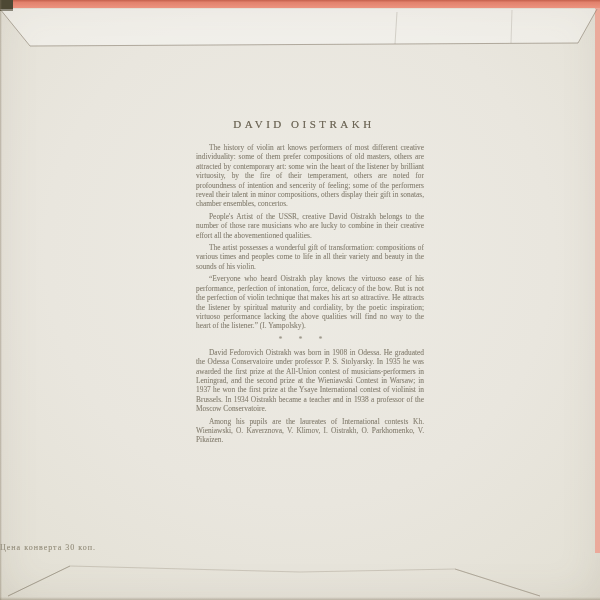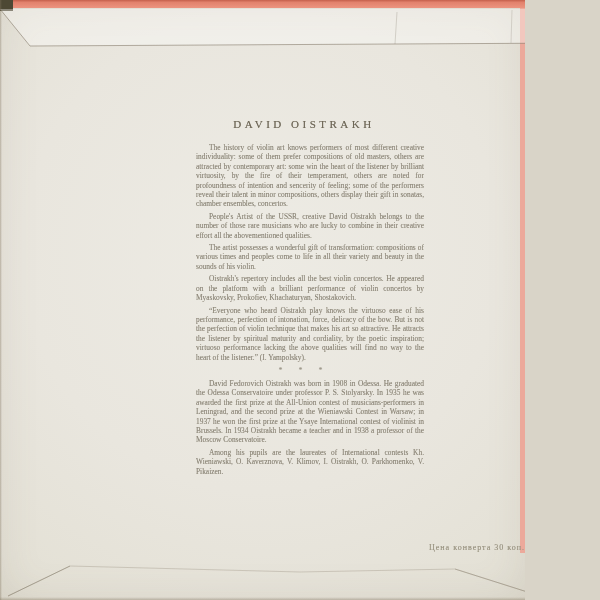--- a/index.html
+++ b/index.html
@@ -5,21 +5,21 @@
   html, body {
     margin: 0;
     padding: 0;
     width: 600px;
     height: 600px;
     background: #d9d4c8;
     font-family: "Liberation Serif", serif;
   }
   .sleeve {
     position: relative;
-    width: 525px;
+    width: 600px;
     height: 600px;
     overflow: hidden;
     background:
       radial-gradient(circle at 50% 42%, #edebe4 0%, #e9e6de 55%, #e4e1d6 90%, #e0ddd1 100%);
     box-shadow: inset 0 0 40px rgba(120,110,90,0.12);
   }
   
   .edge-left {
     position: absolute; left: 0; top: 0; bottom: 0; width: 2px;
     background: linear-gradient(to right, rgba(130,118,96,0.45), rgba(130,118,96,0));
@@ -79,21 +79,21 @@
     font-size: 8px;
     letter-spacing: 7px;
     margin: 4px 0 4px 0;
     color: #8d8779;
   }
   .price-note {
     position: absolute;
     top: 543px;
     left: 0;
     width: 100%;
-    text-align: right;
+    text-align: left;
     font-size: 8px;
     letter-spacing: 1px;
     color: #97917f;
     text-shadow: 0 0 0.5px rgba(151,145,127,0.5);
   }
 </style>
 </head>
 <body>
 
 <div class="sleeve">
@@ -115,21 +115,20 @@
 
     <line x1="397" y1="12" x2="395" y2="44" stroke="rgba(120,110,95,0.25)" stroke-width="1"></line>
     <line x1="512" y1="10" x2="511" y2="43" stroke="rgba(120,110,95,0.22)" stroke-width="1"></line>
   </svg>
 
   <div class="text-block">
     <h1 class="album-title">DAVID OISTRAKH</h1>
     <p class="liner-p">The history of violin art knows performers of most different creative individuality: some of them prefer compositions of old masters, others are attracted by contemporary art: some win the heart of the listener by brilliant virtuosity, by the fire of their temperament, others are noted for profoundness of intention and sencerity of feeling; some of the performers reveal their talent in minor compositions, others display their gift in sonatas, chamber ensembles, concertos.</p>
     <p class="liner-p">People's Artist of the USSR, creative David Oistrakh belongs to the number of those rare musicians who are lucky to combine in their creative effort all the abovementioned qualities.</p>
     <p class="liner-p">The artist possesses a wonderful gift of transformation: compositions of various times and peoples come to life in all their variety and beauty in the sounds of his violin.</p>
-    <p class="liner-p">Oistrakh's repertory includes all the best violin concertos. He appeared on the platform with a brilliant performance of violin concertos by Myaskovsky, Prokofiev, Khachaturyan, Shostakovich.</p>
     <p class="liner-p">“Everyone who heard Oistrakh play knows the virtuoso ease of his performance, perfection of intonation, force, delicacy of the bow. But is not the perfection of violin technique that makes his art so attractive. He attracts the listener by spiritual maturity and cordiality, by the poetic inspiration; virtuoso performance lacking the above qualities will find no way to the heart of the listener.” (I. Yampolsky).</p>
     <div class="separator">* * *</div>
     <p class="liner-p">David Fedorovich Oistrakh was born in 1908 in Odessa. He graduated the Odessa Conservatoire under professor P. S. Stolyarsky. In 1935 he was awarded the first prize at the All-Union contest of musicians-performers in Leningrad, and the second prize at the Wieniawski Contest in Warsaw; in 1937 he won the first prize at the Ysaye International contest of violinist in Brussels. In 1934 Oistrakh became a teacher and in 1938 a professor of the Moscow Conservatoire.</p>
     <p class="liner-p">Among his pupils are the laureates of International contests Kh. Wieniawski, O. Kaverznova, V. Klimov, I. Oistrakh, O. Parkhomenko, V. Pikaizen.</p>
   </div>
 
   <div class="price-note">Цена конверта 30 коп.</div>
 
 </div>
 

